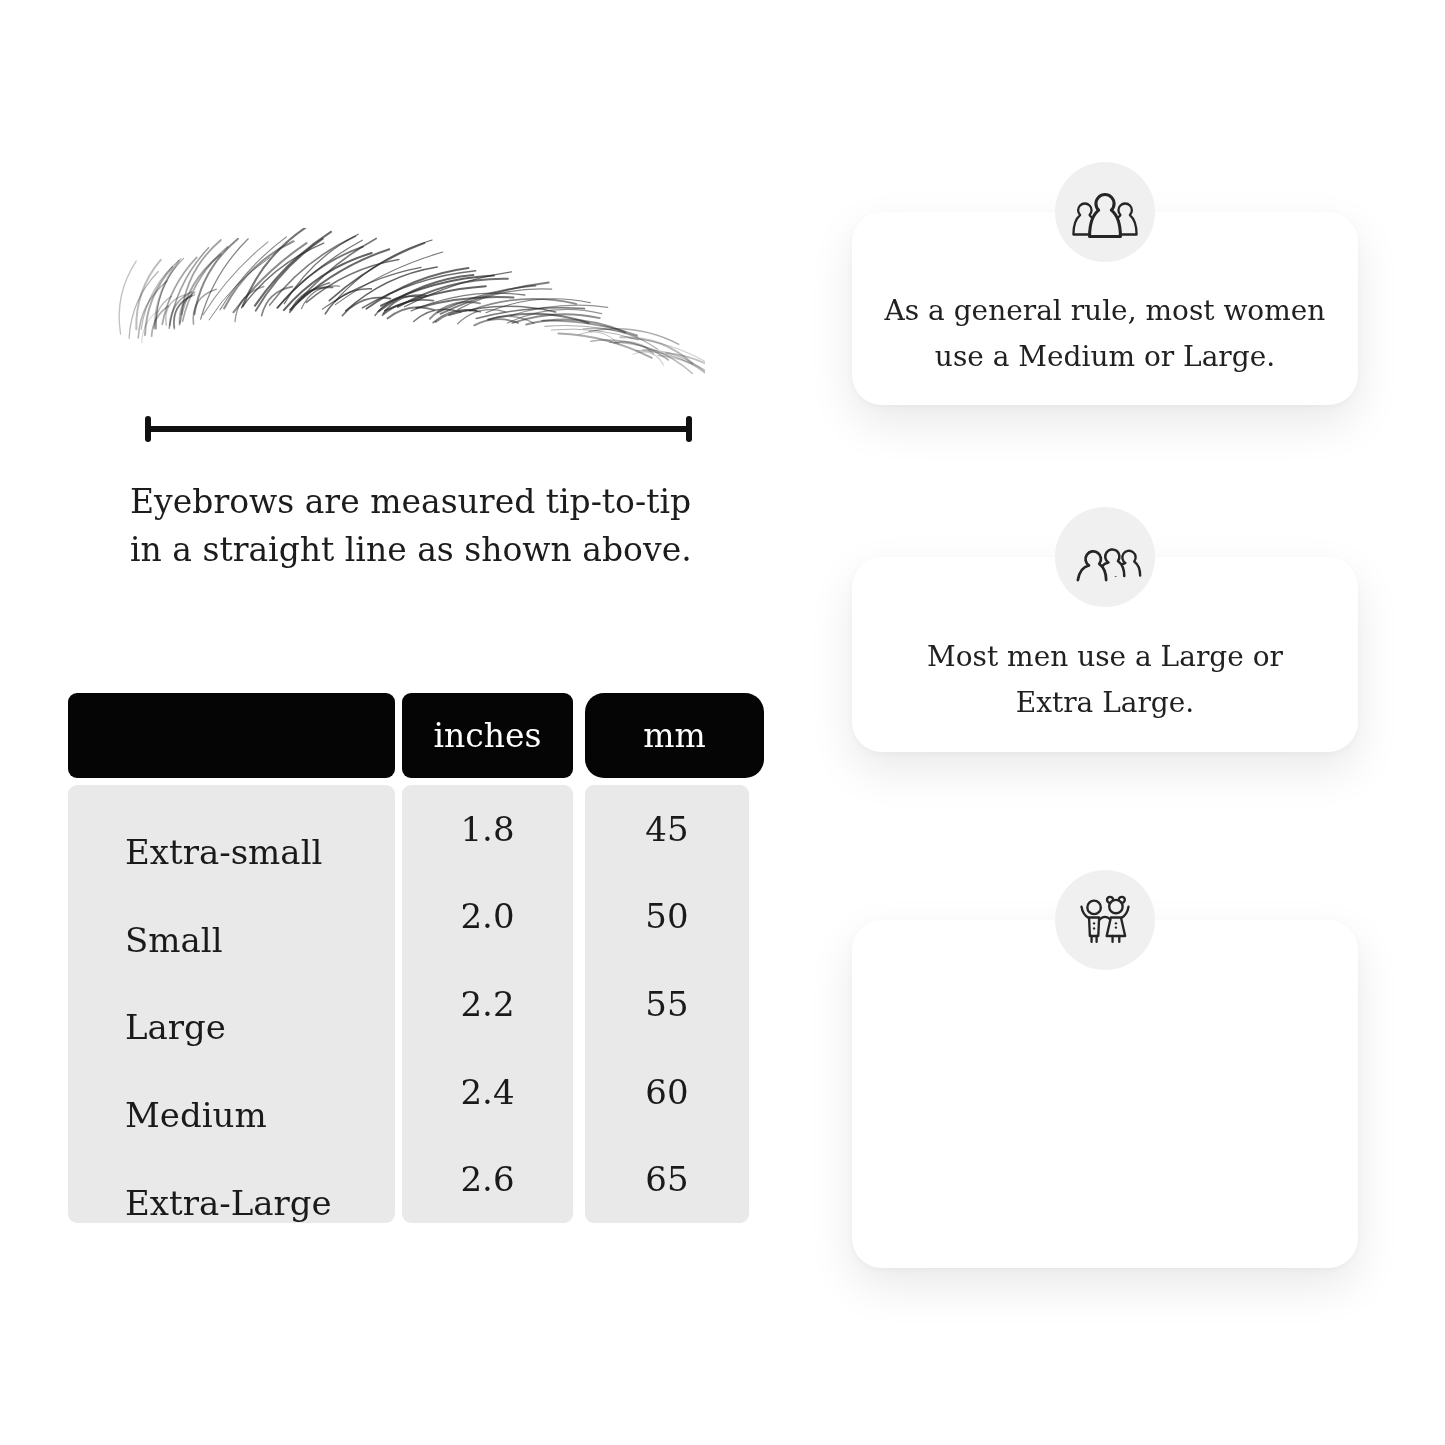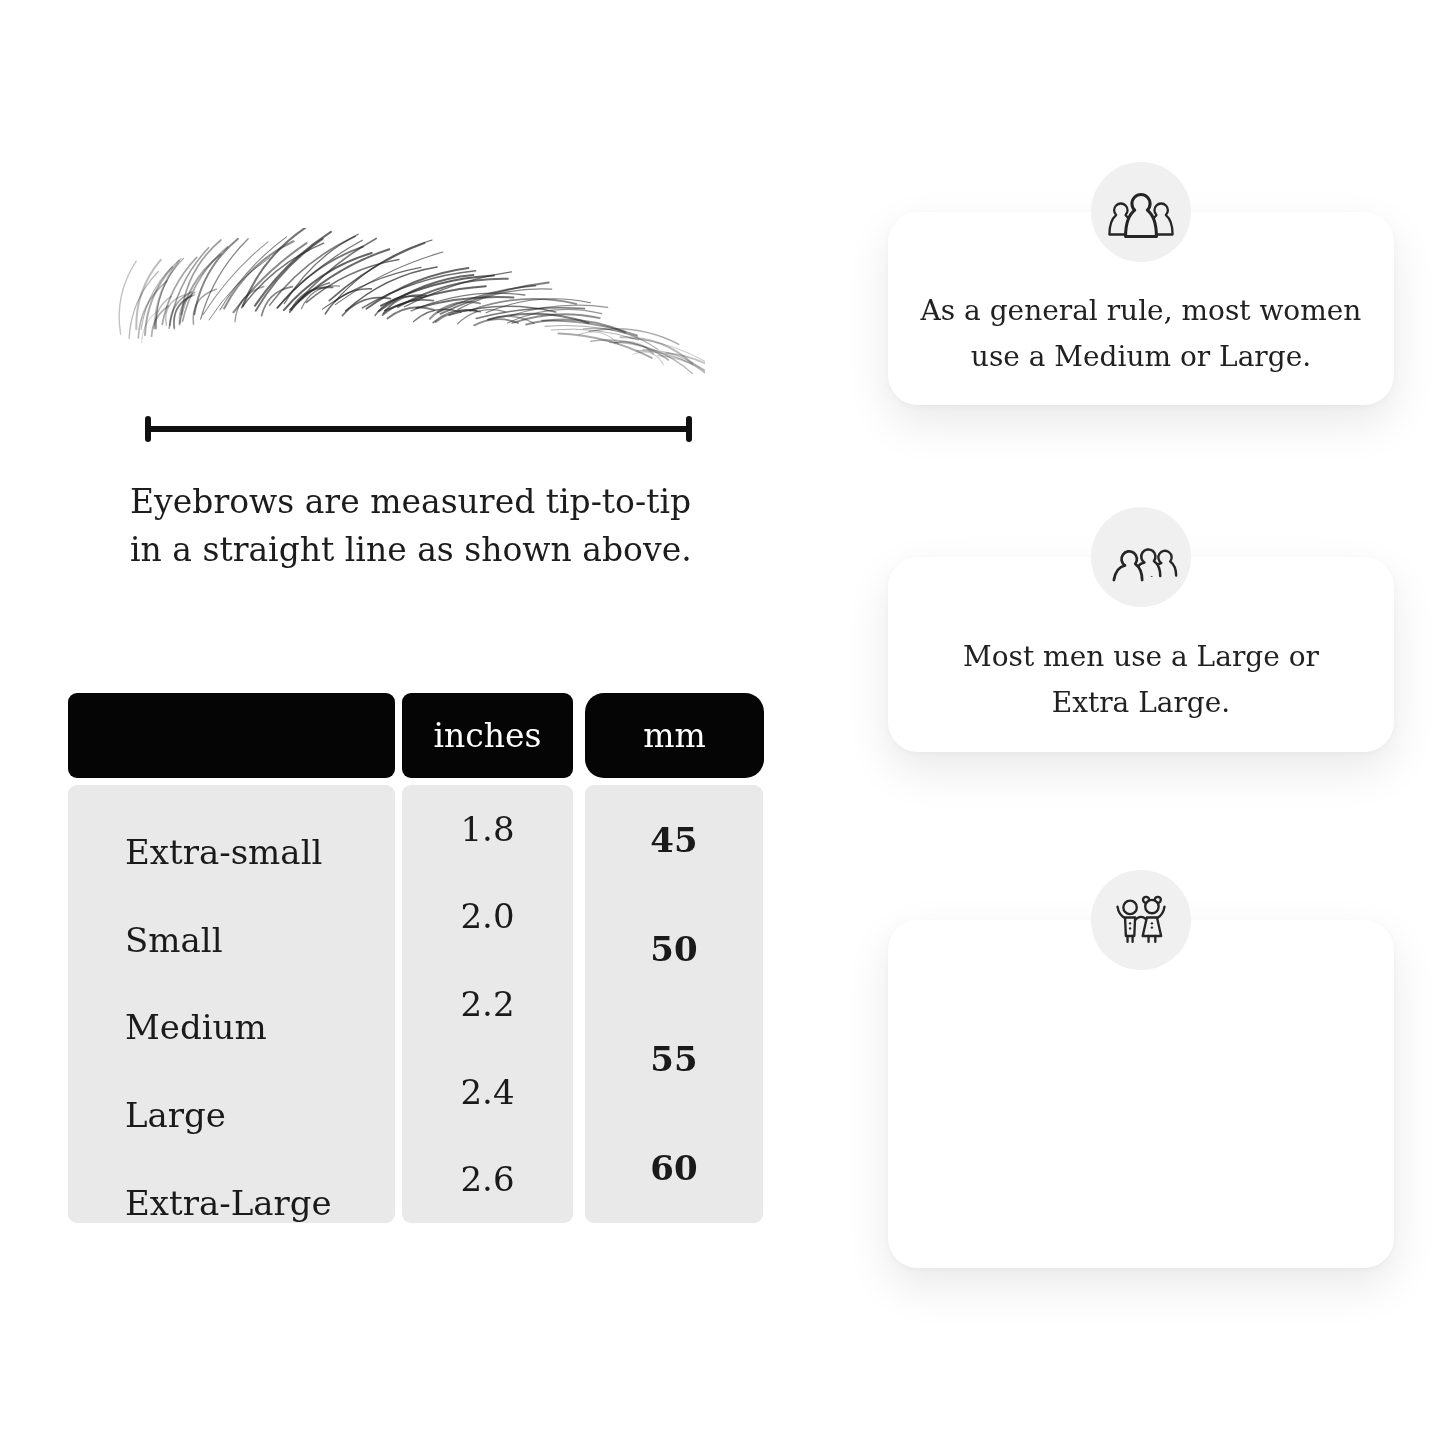--- a/index.html
+++ b/index.html
@@ -26,27 +26,27 @@
   }
   .th1{left:68px;width:327px;}
   .th2{left:402px;width:171px;}
   .th3{left:585px;width:179px;border-radius:19px;}
   .tb{
     position:absolute;top:785px;height:438px;background:#e9e9e9;border-radius:9px;
     display:flex;flex-direction:column;
   }
   .tb1{left:68px;width:327px;}
   .tb2{left:402px;width:171px;}
-  .tb3{left:585px;width:178px;font-weight:bold;}
+  .tb3{left:585px;width:164px;}
   .tb .cell{flex:1;display:flex;align-items:center;font-size:34px;color:#1a1a1a;}
   .tb1 .cell{padding-left:57px;margin-top:47px;}
   .tb2 .cell,.tb3 .cell{justify-content:center;text-align:center;}
   
   .card{
-    position:absolute;left:888px;width:506px;background:#ffffff;border-radius:30px;
+    position:absolute;left:852px;width:506px;background:#ffffff;border-radius:30px;
     box-shadow:0 2px 6px rgba(0,0,0,.03),0 18px 46px rgba(0,0,0,.09);
     display:flex;align-items:center;justify-content:flex-start;
   }
   #card1{top:212px;height:193px;padding-top:0;}
   #card2{top:557px;height:195px;}
   #card3{top:920px;height:348px;}
   .card .circle{
     position:absolute;top:-50px;left:50%;transform:translateX(-50%);
     width:100px;height:100px;border-radius:50%;background:#f0f0f0;
     display:flex;align-items:center;justify-content:center;
@@ -176,36 +176,37 @@
 <p class="caption">Eyebrows are measured tip-to-tip
 in a straight line as shown above.</p>
 
 <div class="th th1"></div>
 <div class="th th2">inches</div>
 <div class="th th3">mm</div>
 
 <div class="tb tb1">
   <div class="cell">Extra-small</div>
   <div class="cell">Small</div>
+  <div class="cell">Large</div>
   <div class="cell">Medium</div>
-  <div class="cell">Large</div>
   <div class="cell">Extra-Large</div>
 </div>
 <div class="tb tb2">
   <div class="cell">1.8</div>
   <div class="cell">2.0</div>
   <div class="cell">2.2</div>
   <div class="cell">2.4</div>
   <div class="cell">2.6</div>
 </div>
 <div class="tb tb3">
   <div class="cell">45</div>
   <div class="cell">50</div>
   <div class="cell">55</div>
   <div class="cell">60</div>
+  <div class="cell">65</div>
 </div>
 
 <div class="card" id="card1">
   <div class="circle">
     <svg width="84" height="62" viewBox="0 0 100 72" xmlns="http://www.w3.org/2000/svg">
       <g stroke="#252525" stroke-width="3.4" fill="#f0f0f0" stroke-linejoin="round" stroke-linecap="round">
         <path transform="translate(26,42) scale(0.8)" d="M -17,26 C -17,10 -12,1 -7,-3 A 10,10 0 1,1 7,-3 C 12,1 17,10 17,26 Z"></path>
         <path transform="translate(74,42) scale(0.8)" d="M -17,26 C -17,10 -12,1 -7,-3 A 10,10 0 1,1 7,-3 C 12,1 17,10 17,26 Z"></path>
         <path transform="translate(50,37) scale(1.08)" d="M -17,26 C -17,10 -12,1 -7,-3 A 10,10 0 1,1 7,-3 C 12,1 17,10 17,26 Z"></path>
       </g>

